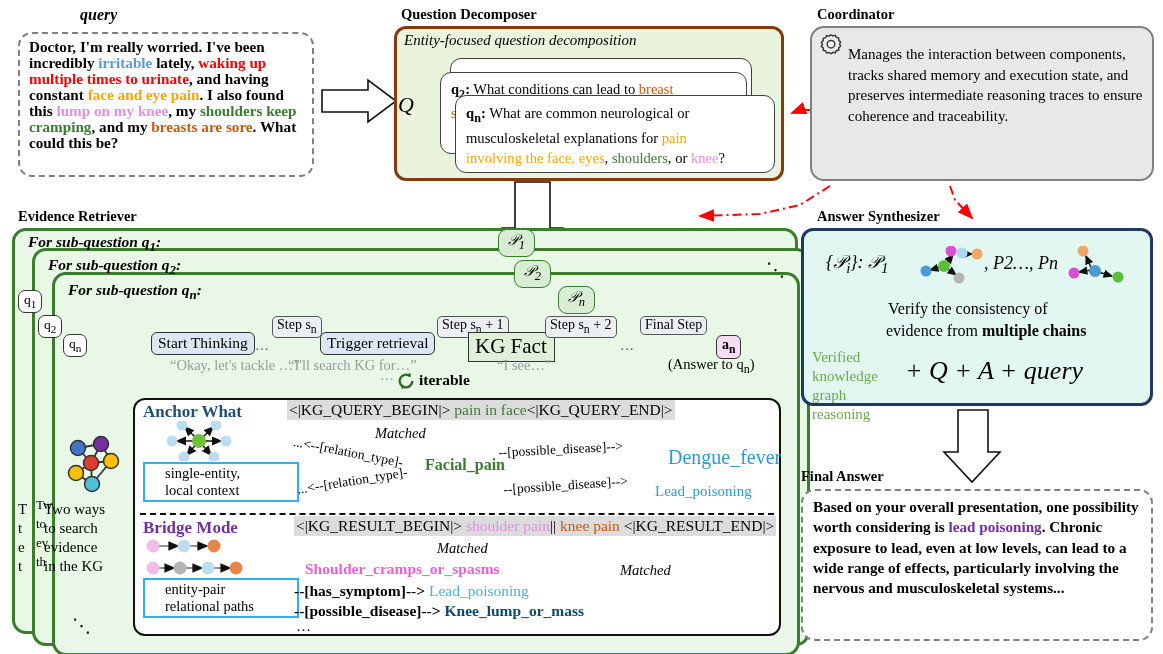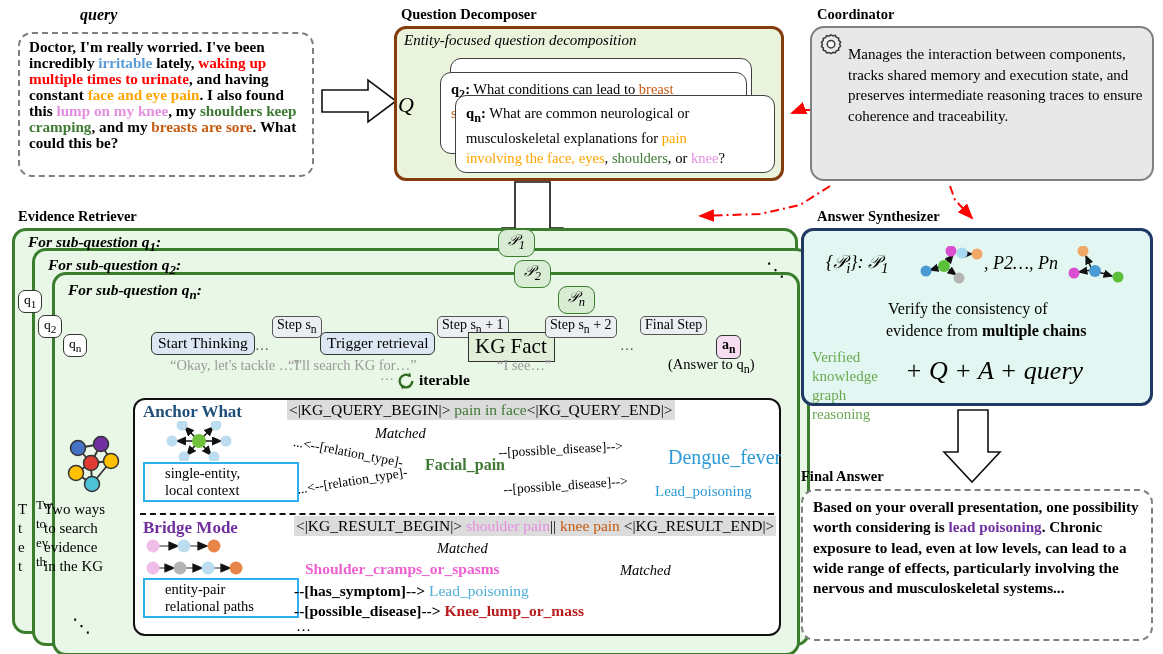--- a/index.html
+++ b/index.html
@@ -335,21 +335,21 @@
 </div>
 <div class="matched" style="left:437px;top:540px;">Matched</div>
 <div class="matched" style="left:620px;top:562px;">Matched</div>
 <div class="abs bold" style="left:305px;top:560px;color:#ef5fd0;font-size:15.5px;">Shoulder_cramps_or_spasms</div>
 <div class="abs" style="left:294px;top:582px;font-size:15.5px;">
   <span class="bold">--[has_symptom]--&gt;</span>
   <span style="color:#4eaed6;">Lead_poisoning</span>
 </div>
 <div class="abs" style="left:294px;top:602px;font-size:15.5px;">
   <span class="bold">--[possible_disease]--&gt;</span>
-  <span class="bold" style="color:#b91c1c;">Knee_lump_or_mass</span>
+  <span class="bold" style="color:#0c4a6e;">Knee_lump_or_mass</span>
 </div>
 <div class="abs" style="left:296px;top:618px;font-size:15px;">…</div>
 
 <div class="abs sec-title" id="as-label">Answer Synthesizer</div>
 <div class="abs" id="as-box"></div>
 <div class="abs" style="left:826px;top:252px;font-size:18px;font-style:italic;">{𝒫<sub>i</sub>}: 𝒫<sub>1</sub></div>
 <div class="abs" style="left:918px;top:246px;">
   <svg width="66" height="40" viewBox="0 0 66 40">
     <g stroke="#111" stroke-width="1.4">
       <line x1="26" y1="20" x2="12" y2="24" marker-end="url(#ar-blk)"></line>

